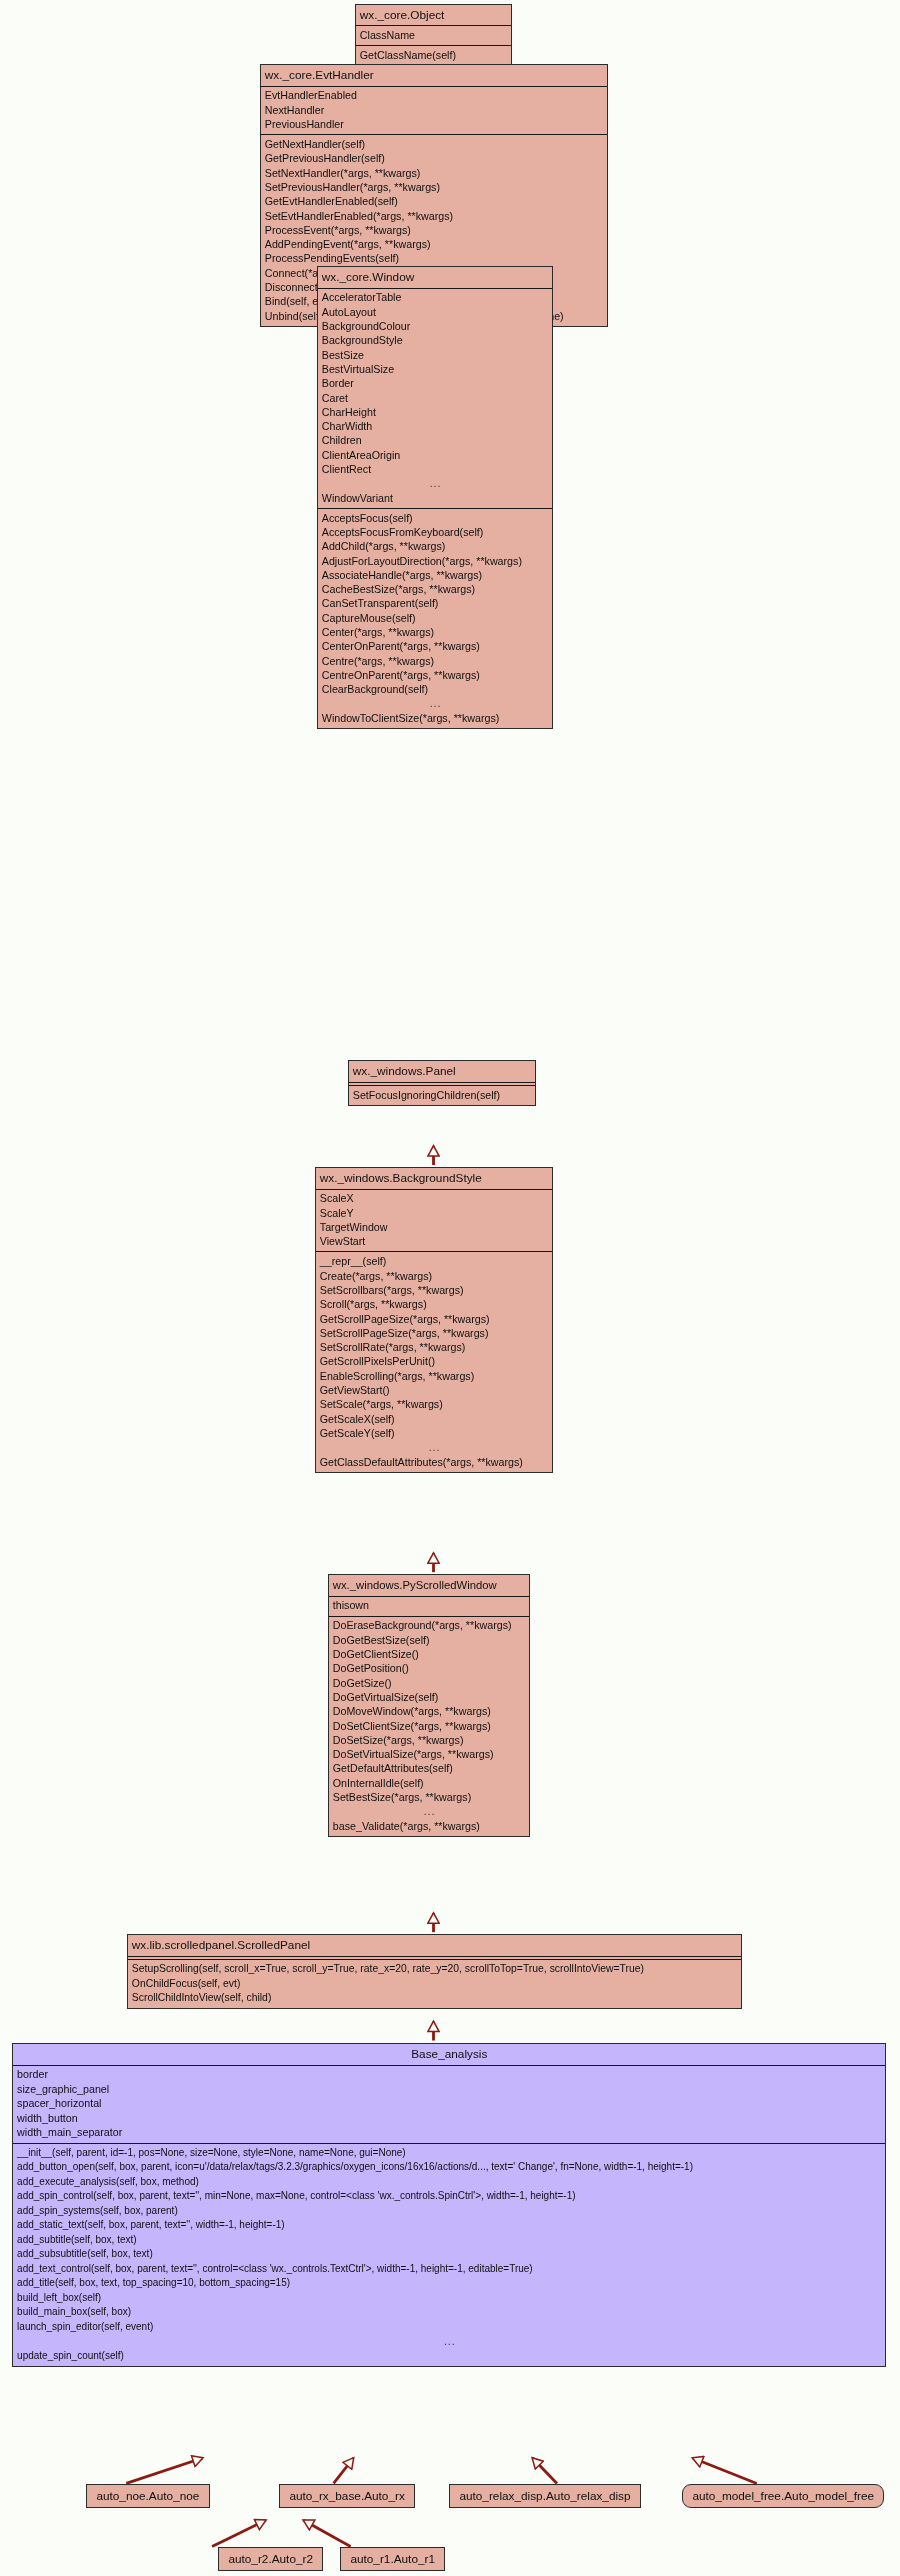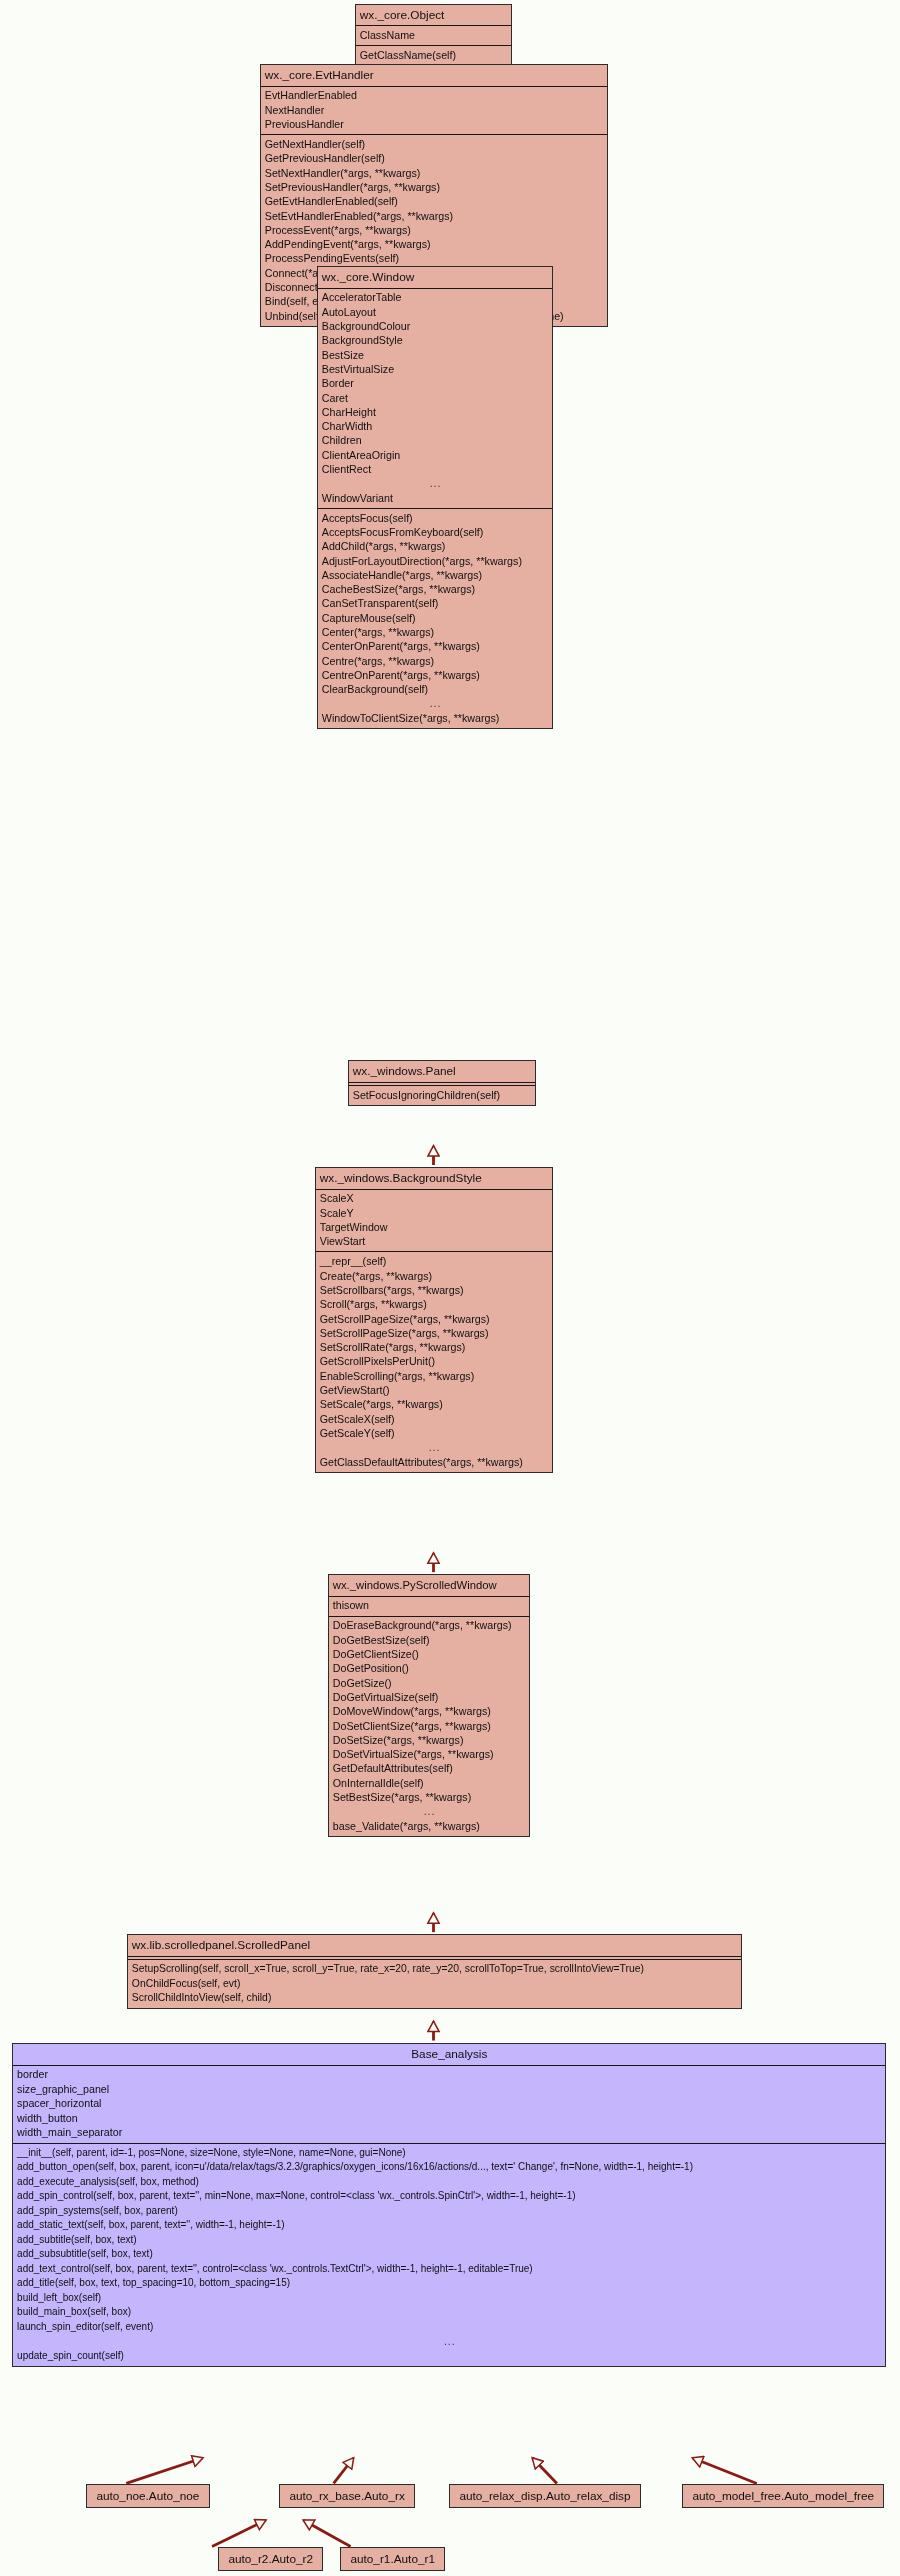--- a/index.html
+++ b/index.html
@@ -295,21 +295,21 @@
   </div>
 
   <div class="uml simple" id="box-auto-rx" style="left: 263px; top: 2484px; width: auto; margin-left: 16px;">
     <div class="title">auto_rx_base.Auto_rx</div>
   </div>
 
   <div class="uml simple" id="box-auto-relax-disp" style="left: 449px; top: 2484px; width: auto;">
     <div class="title">auto_relax_disp.Auto_relax_disp</div>
   </div>
 
-  <div class="uml simple" id="box-auto-model-free" style="left: 682px; top: 2484px; width: auto;">
+  <div class="uml simple" id="box-auto-model-free" style="left: 682px; top: 2484px; width: auto; border-radius: 9px;">
     <div class="title">auto_model_free.Auto_model_free</div>
   </div>
 
   <div class="uml simple" id="box-auto-r2" style="left: 218px; top: 2547px; width: auto;">
     <div class="title">auto_r2.Auto_r2</div>
   </div>
 
   <div class="uml simple" id="box-auto-r1" style="left: 340px; top: 2547px; width: auto;">
     <div class="title">auto_r1.Auto_r1</div>
   </div>

